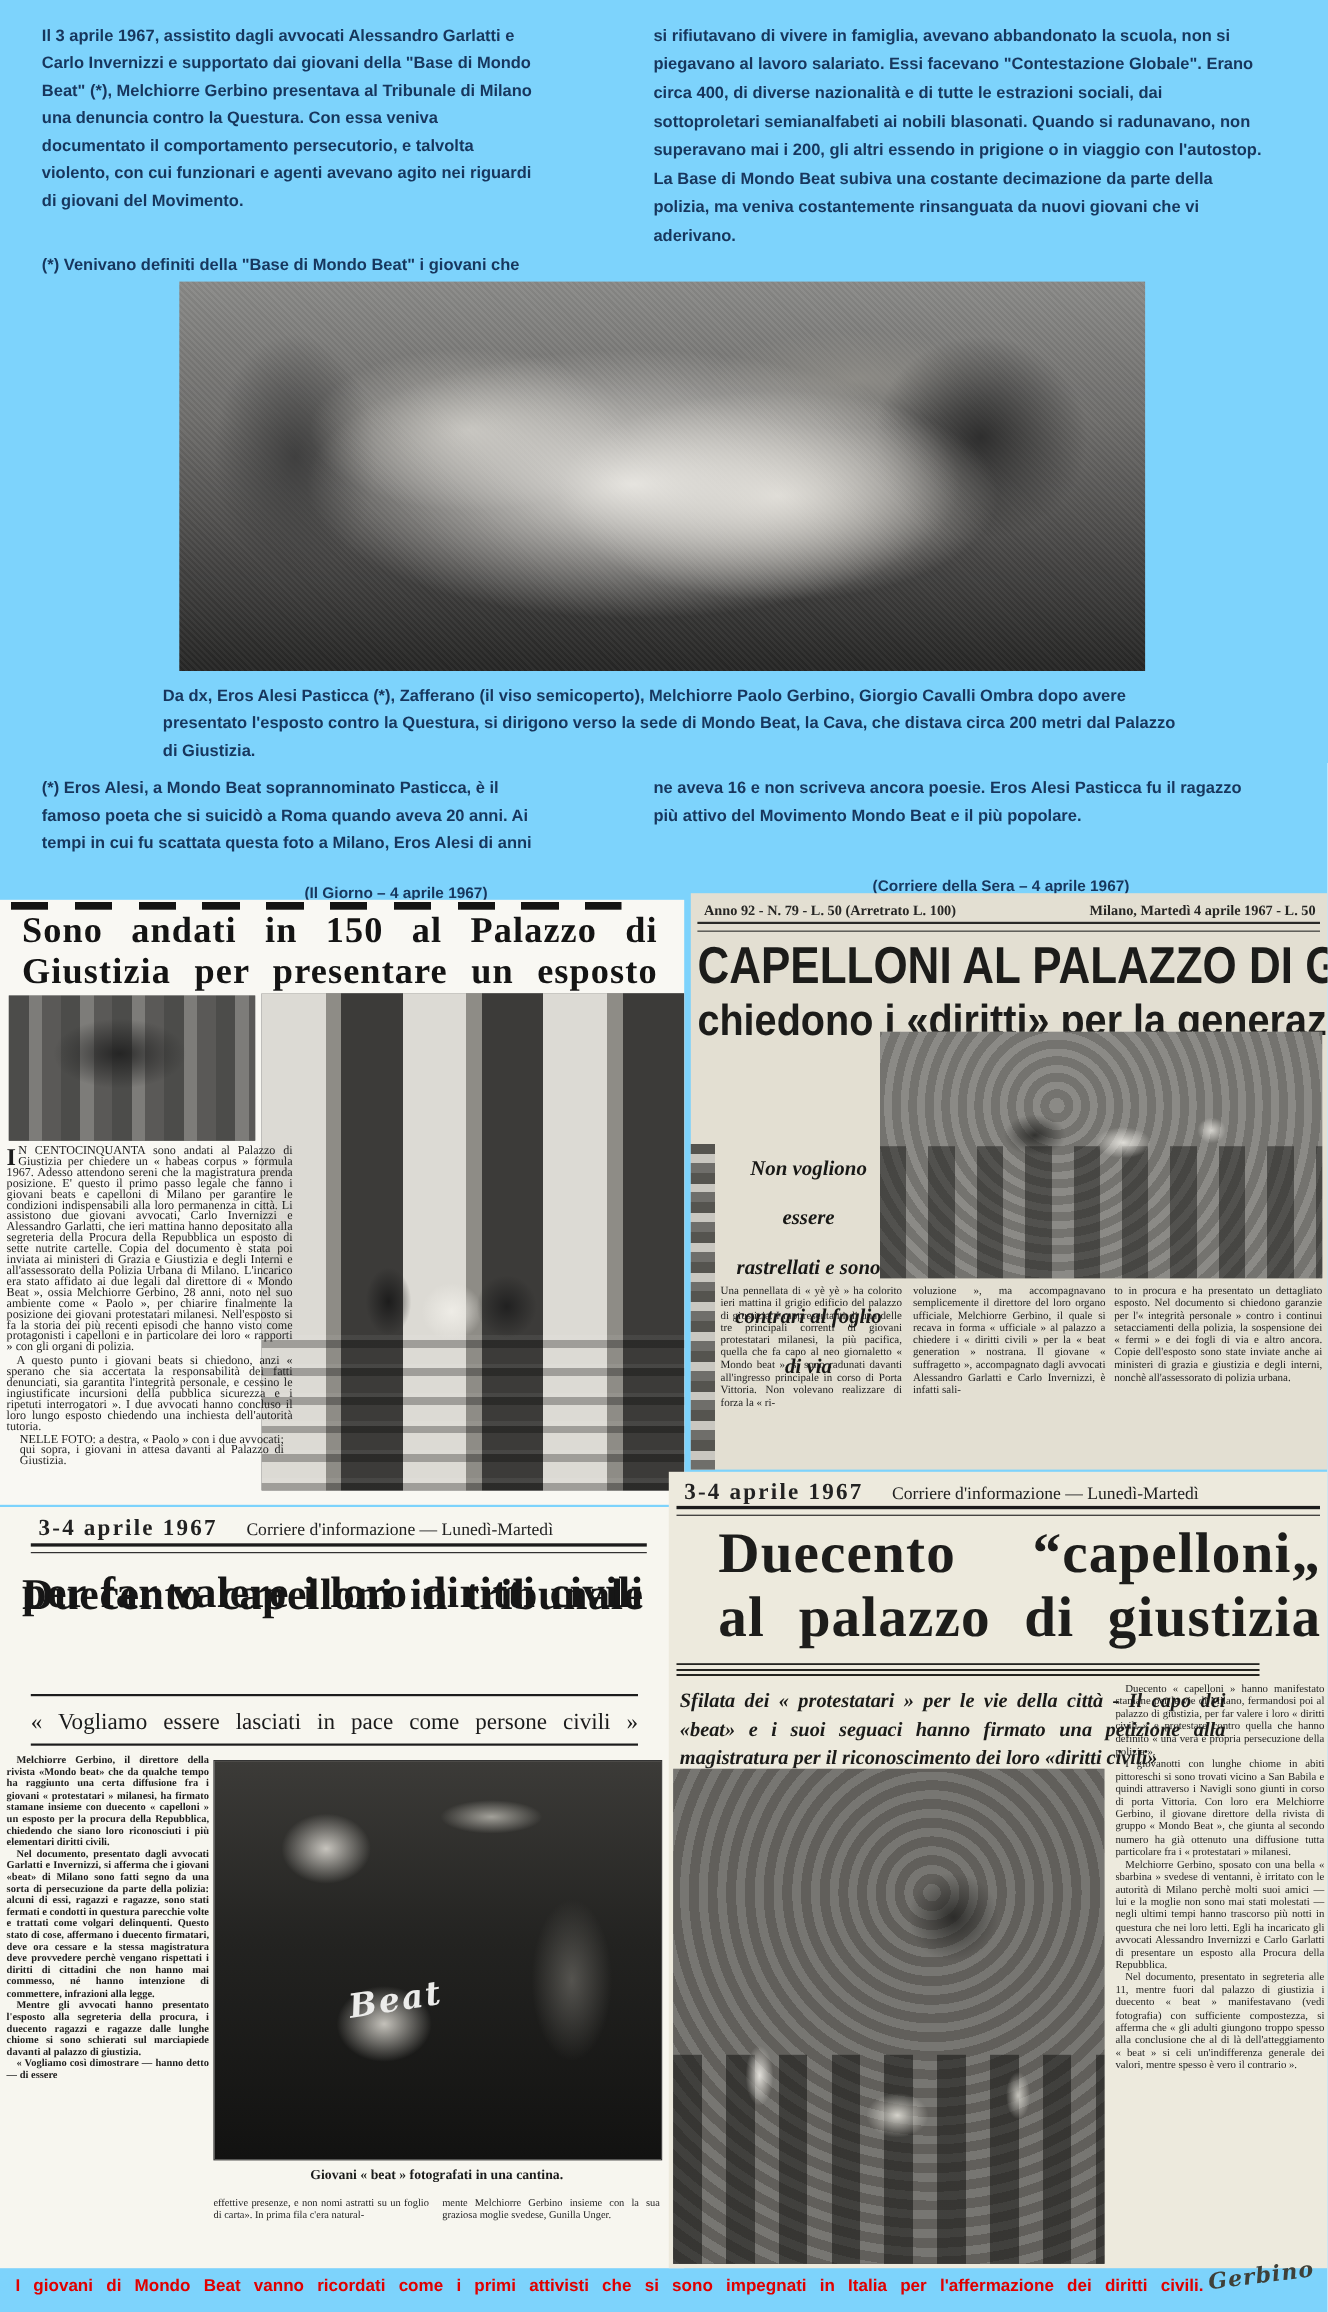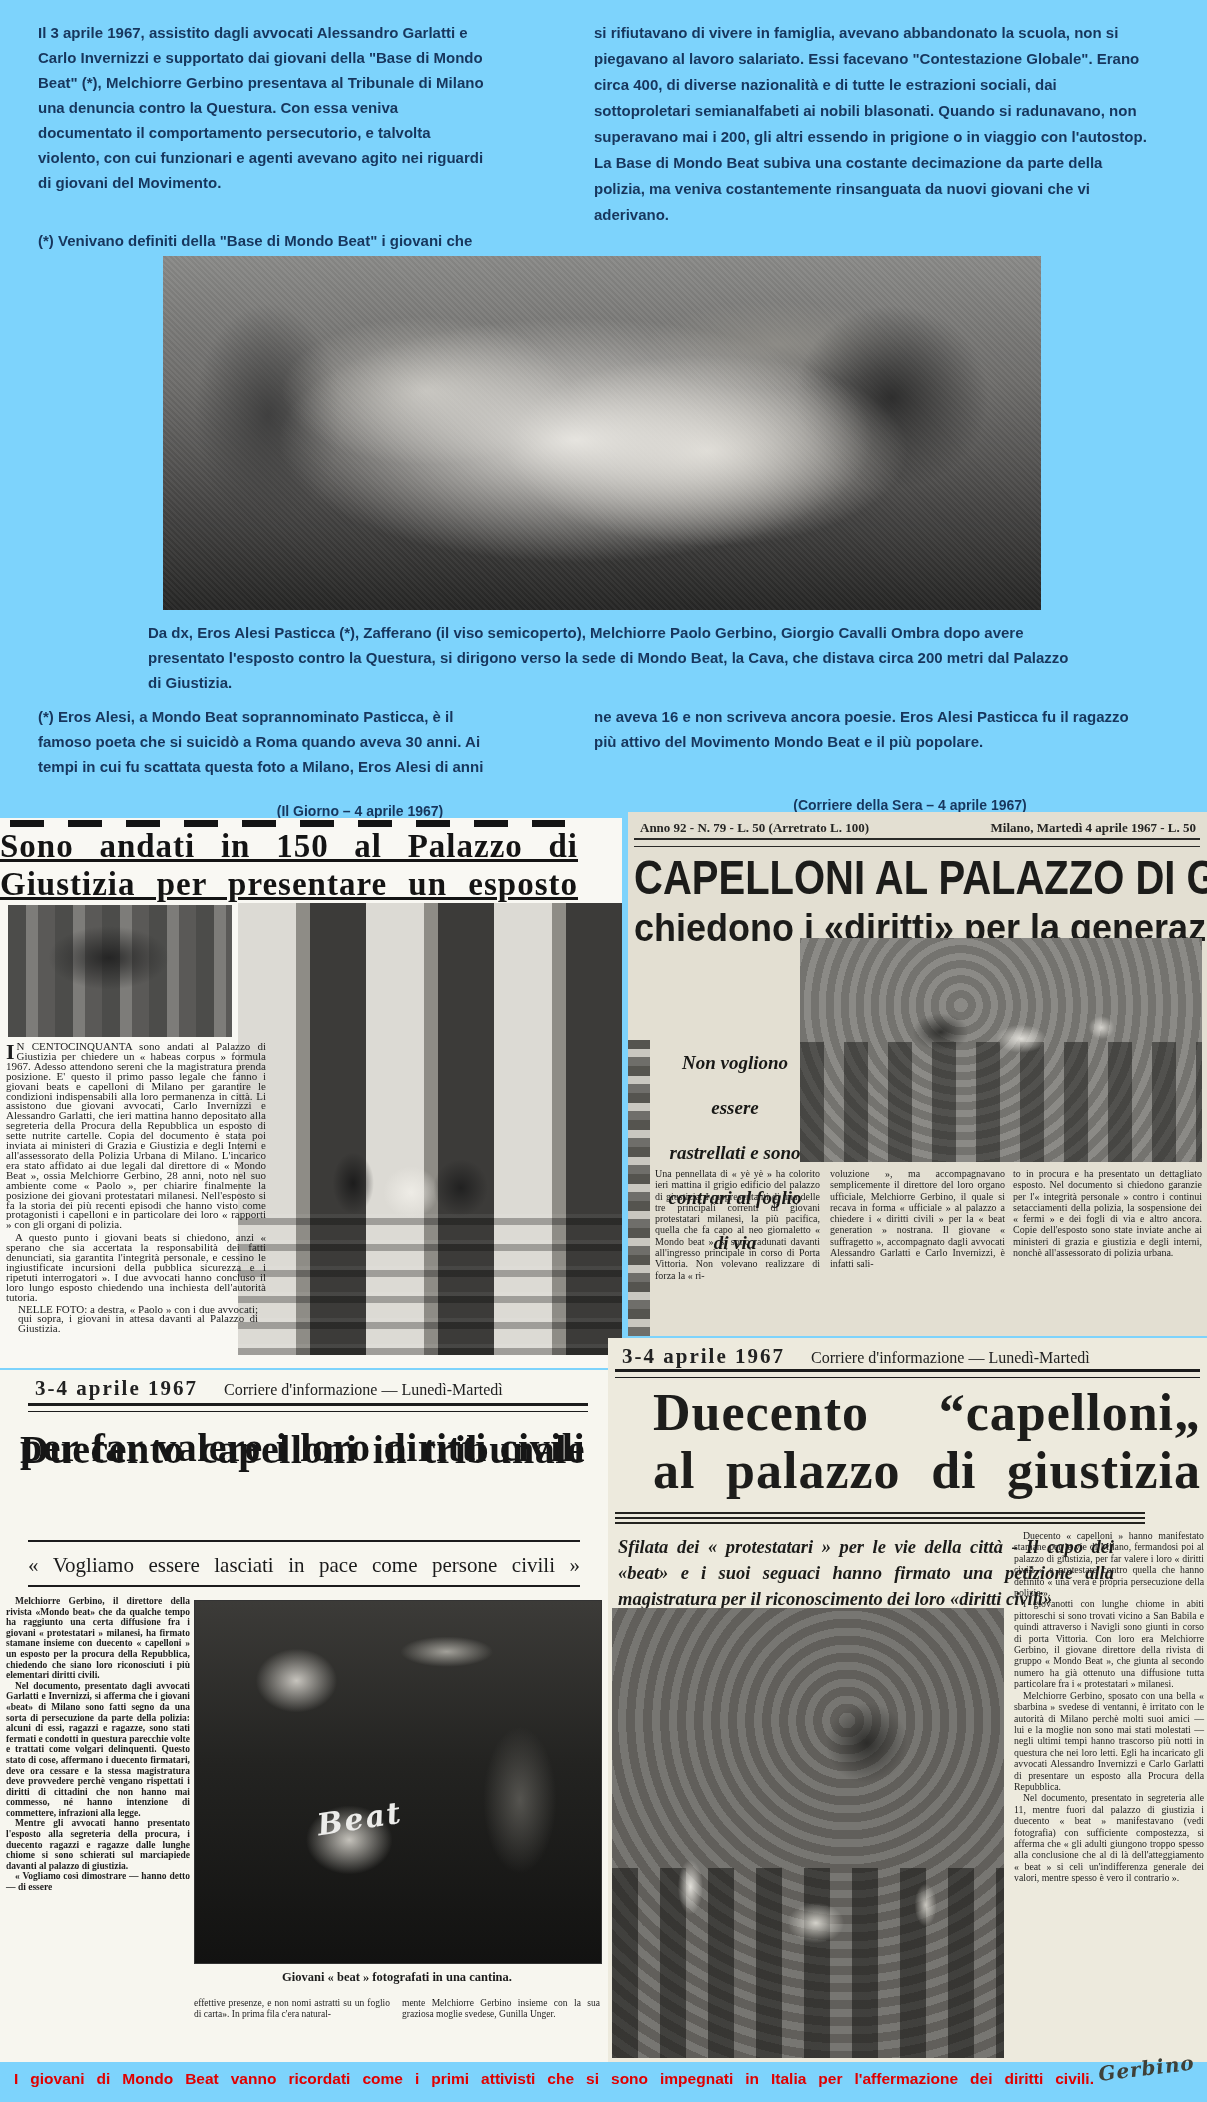--- a/index.html
+++ b/index.html
@@ -33,21 +33,21 @@
   .fn-left{left:38px;top:704px;width:455px;}
   .fn-right{left:594px;top:704px;width:560px;}
 
   .label-ig{left:150px;top:802px;width:420px;text-align:center;font:700 14px/18px "Liberation Sans",sans-serif;}
   .label-cds{left:640px;top:796px;width:540px;text-align:center;font:700 14px/18px "Liberation Sans",sans-serif;}
 
   
   .ig-paper{left:0;top:818px;width:622px;height:550px;background:#f9f8f3;}
   .ig-fragment{left:10px;top:820px;width:555px;height:7px;
     background:repeating-linear-gradient(90deg,#141414 0 34px,transparent 34px 58px);}
-  .ig-headline{left:0;top:828px;width:578px;font:700 33px/36px "Liberation Serif",serif;color:#141414;letter-spacing:1px;text-decoration:underline;}
+  .ig-headline{left:20px;top:828px;width:578px;font:700 33px/36px "Liberation Serif",serif;color:#141414;letter-spacing:1px;}
   .ig-photo-crowd{left:8px;top:905px;width:224px;height:132px;
     background:
       radial-gradient(closest-side at 45% 40%, rgba(30,30,30,.85), rgba(30,30,30,0) 60%),
       repeating-linear-gradient(90deg,#4c4c4a 0 18px,#7d7c79 18px 30px,#5a5957 30px 47px),
       linear-gradient(180deg,#8e8d8a,#50504e);}
   .ig-photo-columns{left:238px;top:903px;width:384px;height:452px;
     background:
       radial-gradient(closest-side at 30% 62%, rgba(25,25,25,.9), rgba(25,25,25,0) 18%),
       radial-gradient(closest-side at 45% 64%, rgba(240,238,232,.9), rgba(240,238,232,0) 16%),
       radial-gradient(closest-side at 58% 63%, rgba(30,30,30,.9), rgba(30,30,30,0) 17%),
@@ -145,21 +145,21 @@
 
 <div class="page">
 
   <div class="abs navy intro-left">Il 3 aprile 1967, assistito dagli avvocati Alessandro Garlatti e Carlo Invernizzi e supportato dai giovani della "Base di Mondo Beat" (*), Melchiorre Gerbino presentava al Tribunale di Milano una denuncia contro la Questura. Con essa veniva documentato il comportamento persecutorio, e talvolta violento, con cui funzionari e agenti avevano agito nei riguardi di giovani del Movimento.</div>
   <div class="abs navy intro-footnote">(*) Venivano definiti della "Base di Mondo Beat" i giovani che</div>
   <div class="abs navy intro-right">si rifiutavano di vivere in famiglia, avevano abbandonato la scuola, non si piegavano al lavoro salariato. Essi facevano "Contestazione Globale". Erano circa 400, di diverse nazionalità e di tutte le estrazioni sociali, dai sottoproletari semianalfabeti ai nobili blasonati. Quando si radunavano, non superavano mai i 200, gli altri essendo in prigione o in viaggio con l'autostop. La Base di Mondo Beat subiva una costante decimazione da parte della polizia, ma veniva costantemente rinsanguata da nuovi giovani che vi aderivano.</div>
 
   <div class="photo main-photo"></div>
   <div class="abs navy main-caption">Da dx, Eros Alesi Pasticca (*), Zafferano (il viso semicoperto), Melchiorre Paolo Gerbino, Giorgio Cavalli Ombra dopo avere presentato l'esposto contro la Questura, si dirigono verso la sede di Mondo Beat, la Cava, che distava circa 200 metri dal Palazzo di Giustizia.</div>
 
-  <div class="abs navy fn-left">(*) Eros Alesi, a Mondo Beat soprannominato Pasticca, è il famoso poeta che si suicidò a Roma quando aveva 30 anni. Ai tempi in cui fu scattata questa foto a Milano, Eros Alesi di anni</div>
+  <div class="abs navy fn-left">(*) Eros Alesi, a Mondo Beat soprannominato Pasticca, è il famoso poeta che si suicidò a Roma quando aveva 20 anni. Ai tempi in cui fu scattata questa foto a Milano, Eros Alesi di anni</div>
   <div class="abs navy fn-right">ne aveva 16 e non scriveva ancora poesie. Eros Alesi Pasticca fu il ragazzo più attivo del Movimento Mondo Beat e il più popolare.</div>
 
   <div class="abs navy label-ig">(Il Giorno – 4 aprile 1967)</div>
   <div class="abs navy label-cds">(Corriere della Sera – 4 aprile 1967)</div>
 
   <div class="paper ig-paper"></div>
   <div class="abs ig-fragment"></div>
   <div class="abs ig-headline fill-line" style="top:828px;">Sono andati in 150 al Palazzo di</div>
   <div class="abs ig-headline fill-line" style="top:866px;">Giustizia per presentare un esposto</div>
   <div class="photo ig-photo-crowd"></div>

